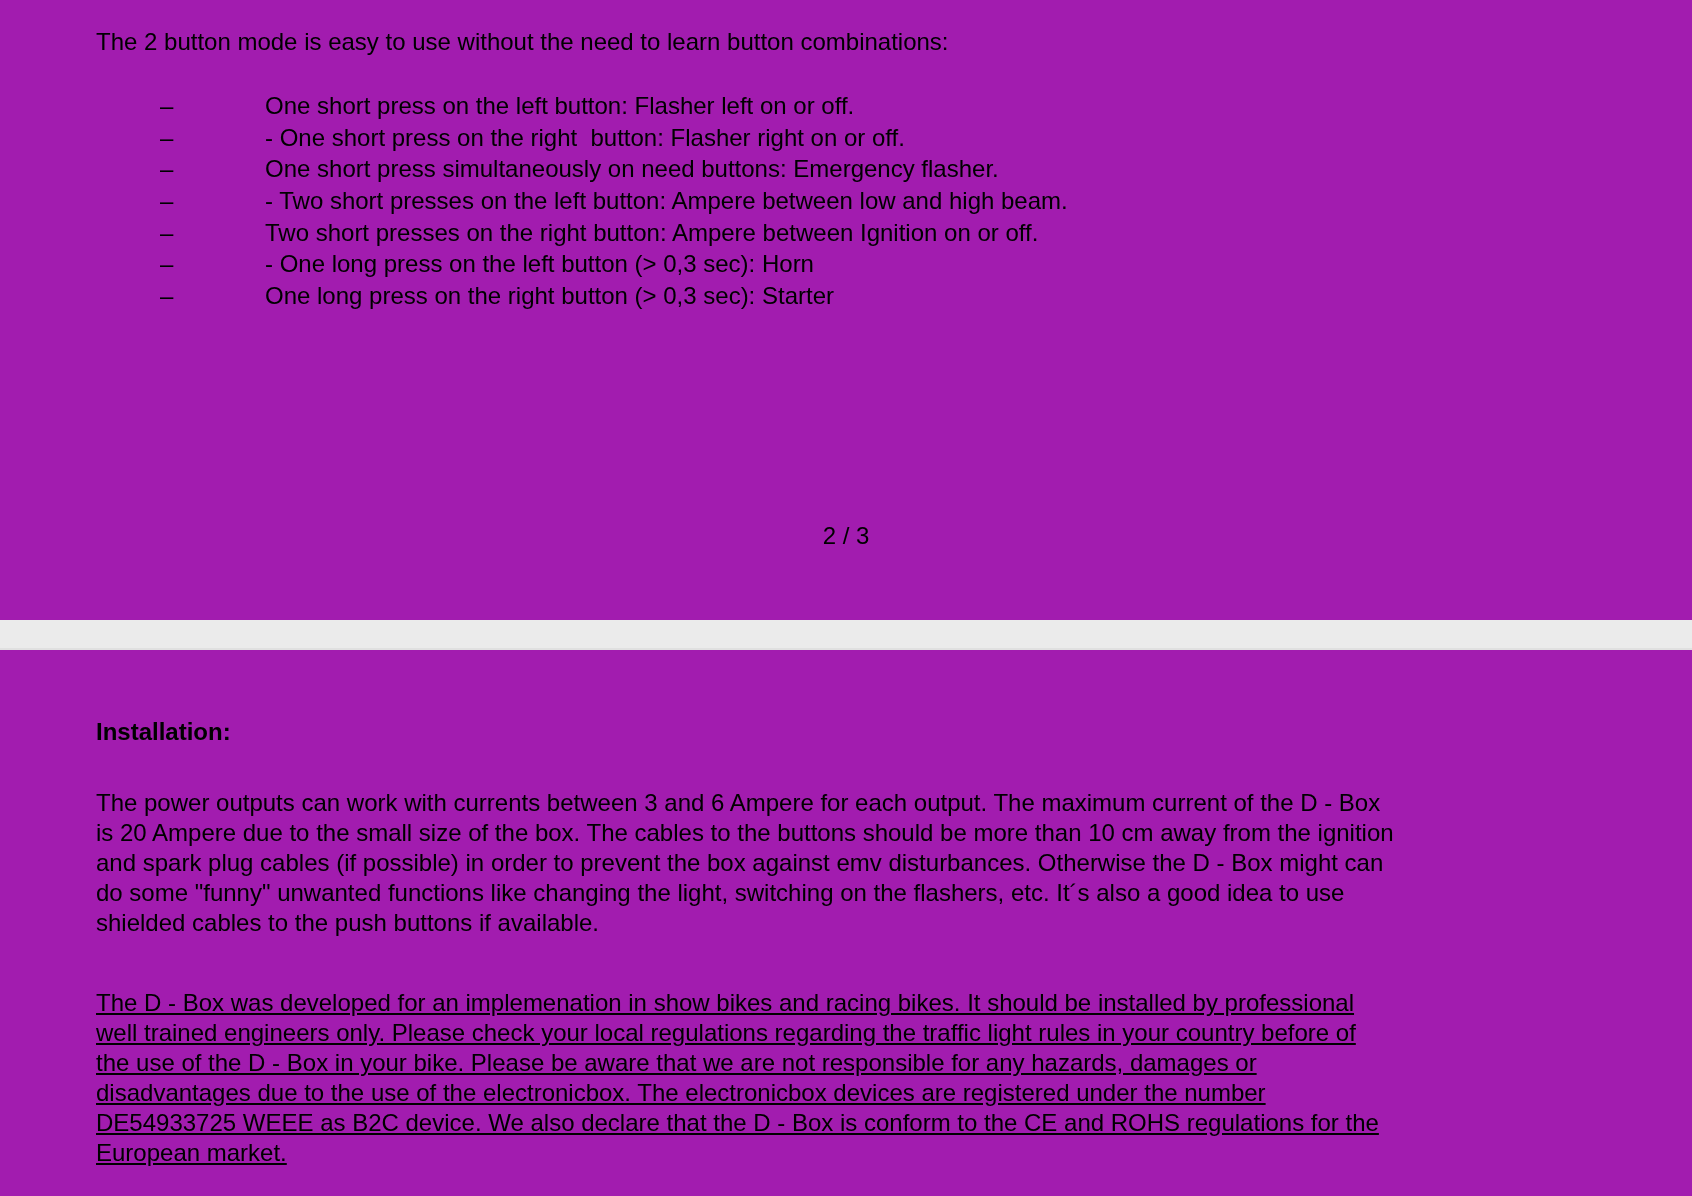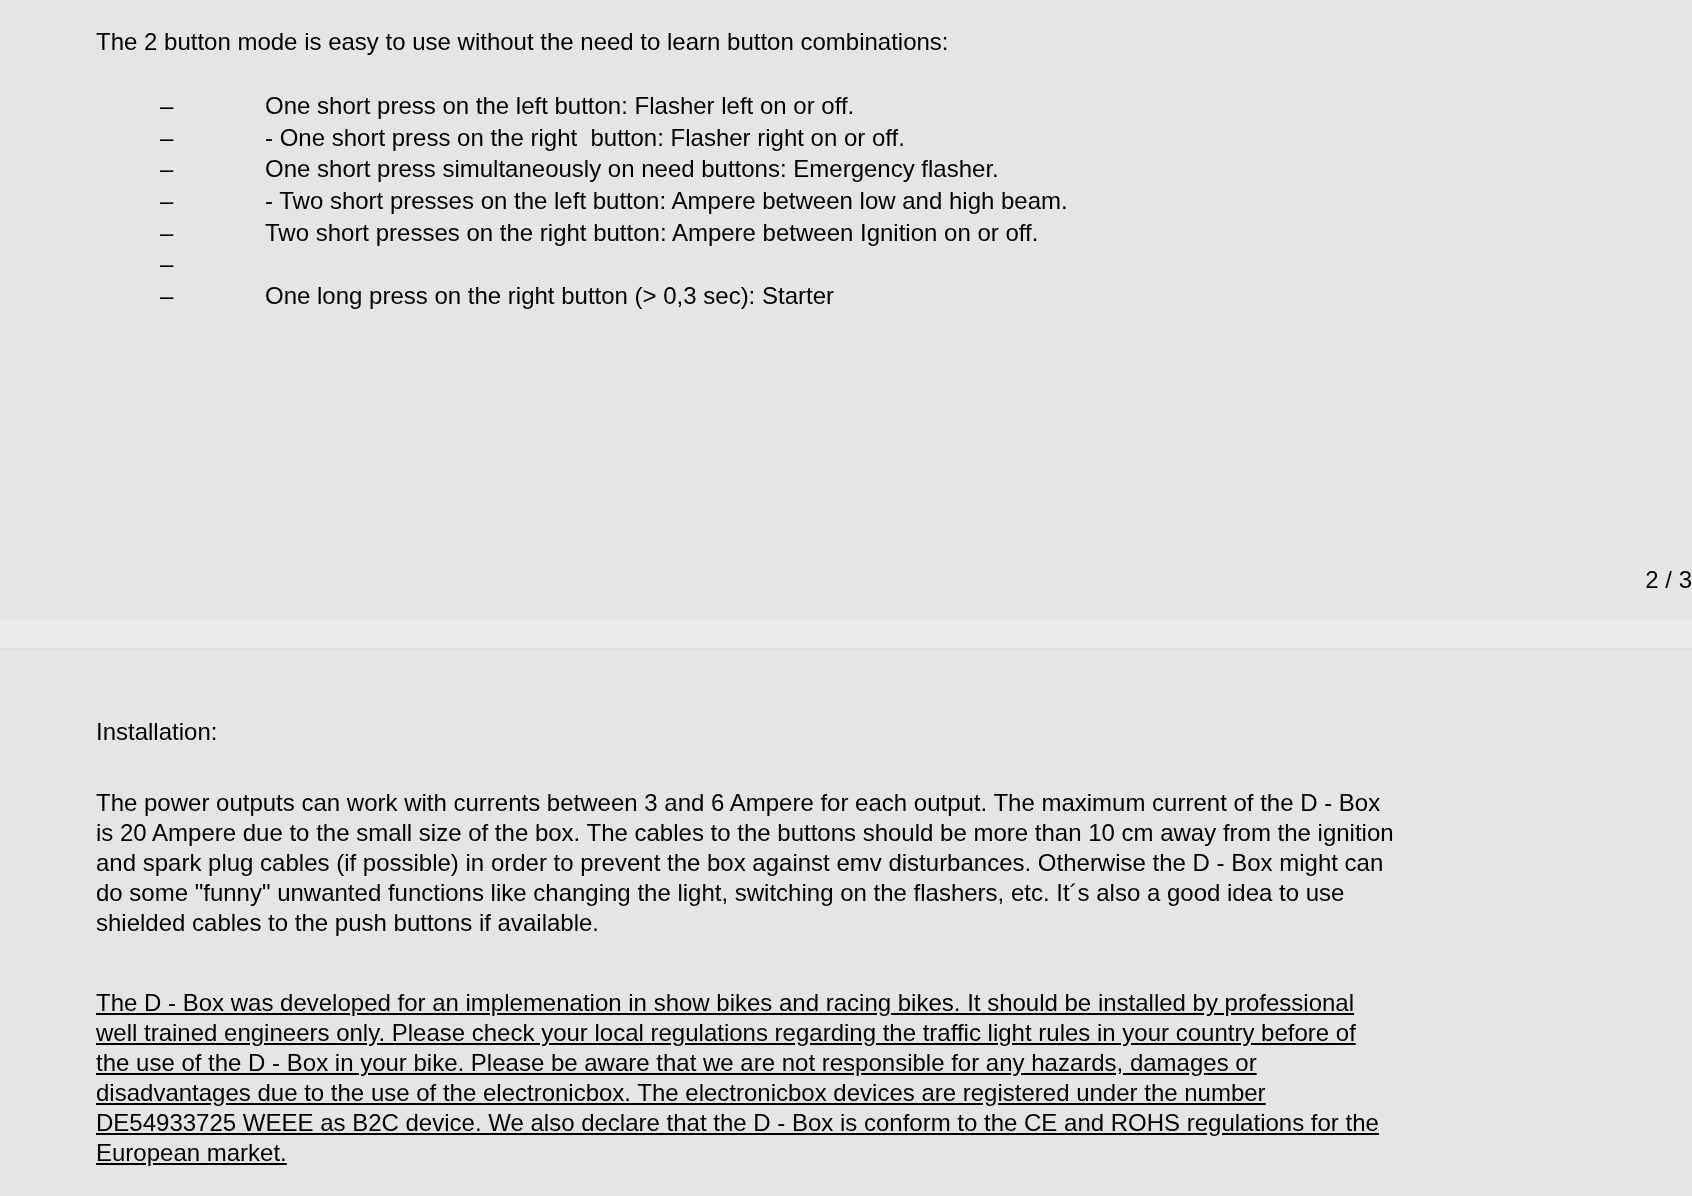--- a/index.html
+++ b/index.html
@@ -5,21 +5,21 @@
   * { margin: 0; padding: 0; box-sizing: border-box; }
   html, body { background: #ffffff; }
   body {
     font-family: "Liberation Sans", sans-serif;
     color: #000000;
   }
   .viewport {
     position: relative;
     width: 1692px;
     height: 1196px;
-    background: #e5e5e5;
+    background: #a21caf;
     overflow: hidden;
   }
   .doc-text {
     font-size: 24px;
     color: #000000;
   }
   .intro-line {
     position: absolute;
     left: 96px;
     top: 26px;
@@ -44,38 +44,37 @@
   }
   .bullet-text {
     white-space: pre-wrap;
     margin-left: 45px;
   }
   .page-indicator {
     position: absolute;
     left: 0;
     top: 521px;
     width: 100%;
-    text-align: right;
+    text-align: center;
     line-height: 30px;
-    margin-top: 44px;
   }
   .page-separator {
     position: absolute;
     left: 0;
     top: 620px;
     width: 100%;
     height: 30px;
     background: #ebebeb;
     border-bottom: 2px solid #e0e0e0;
   }
   .section-heading {
     position: absolute;
     left: 96px;
     top: 716px;
-    font-weight: normal;
+    font-weight: bold;
     line-height: 32px;
   }
   .body-paragraph {
     position: absolute;
     left: 96px;
     width: 1590px;
     line-height: 30px;
     white-space: pre-line;
   }
   .paragraph-1 { top: 788px; }
@@ -104,20 +103,21 @@
     <div class="bullet-item">
       <span class="bullet-marker">–</span>
       <span class="bullet-text">- Two short presses on the left button: Ampere between low and high beam.</span>
     </div>
     <div class="bullet-item">
       <span class="bullet-marker">–</span>
       <span class="bullet-text">Two short presses on the right button: Ampere between Ignition on or off.</span>
     </div>
     <div class="bullet-item">
       <span class="bullet-marker">–</span>
+      <span class="bullet-text">- One long press on the left button (&gt; 0,3 sec): Horn</span>
     </div>
     <div class="bullet-item">
       <span class="bullet-marker">–</span>
       <span class="bullet-text">One long press on the right button (&gt; 0,3 sec): Starter</span>
     </div>
   </div>
 
   <div class="doc-text page-indicator">2 / 3</div>
 
   <div class="page-separator"></div>

